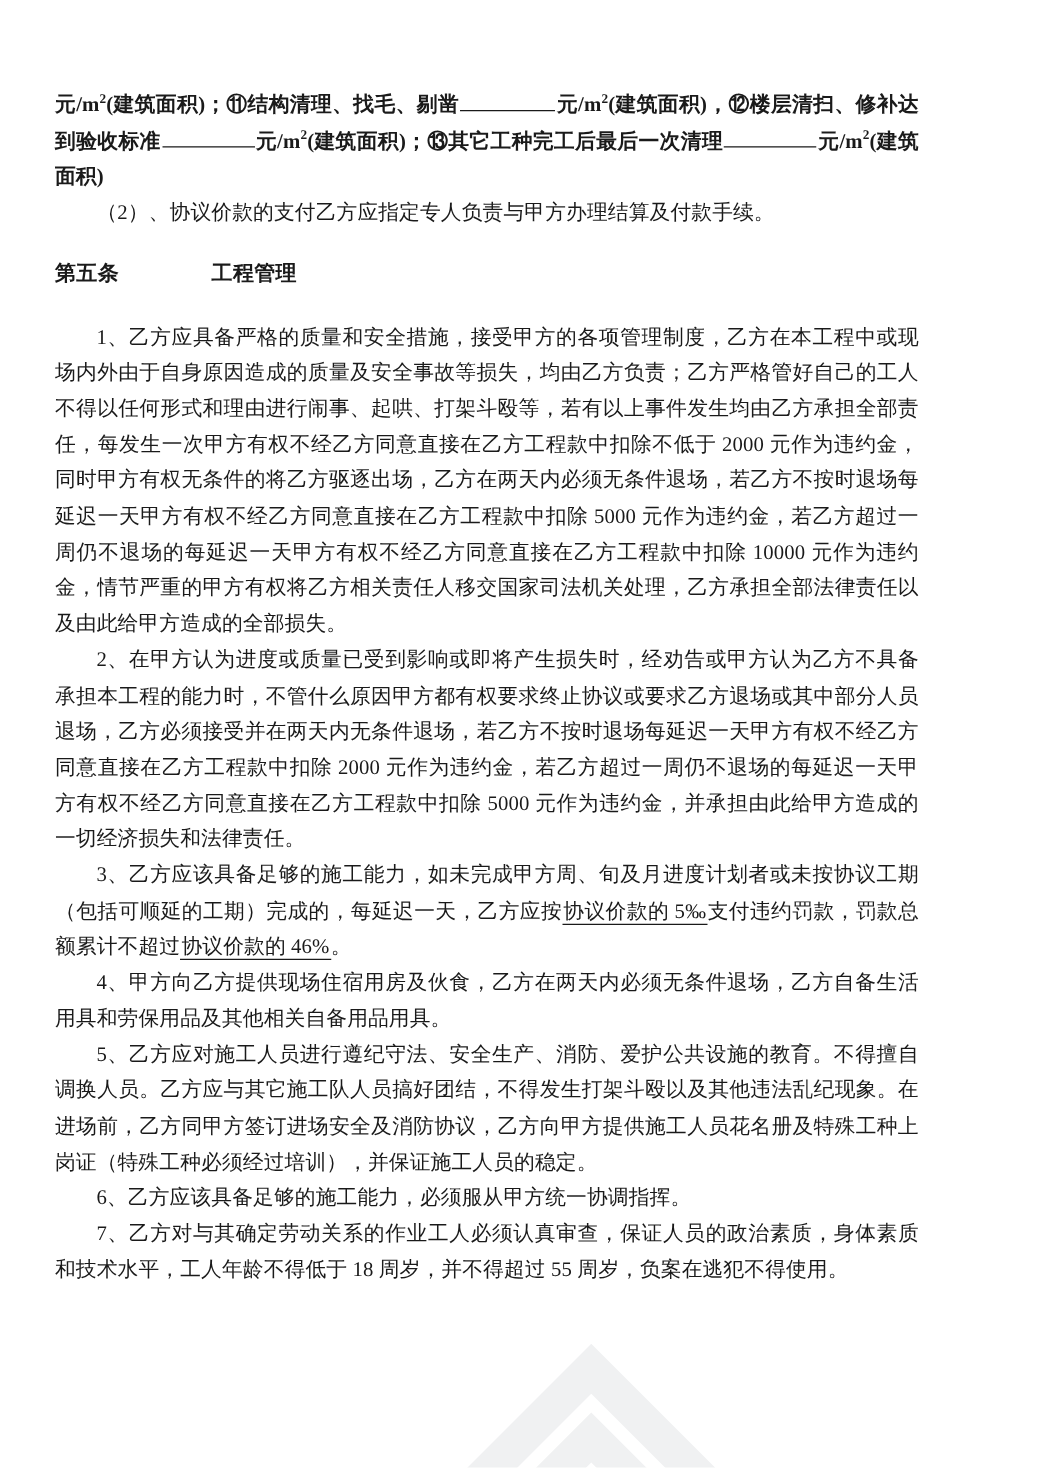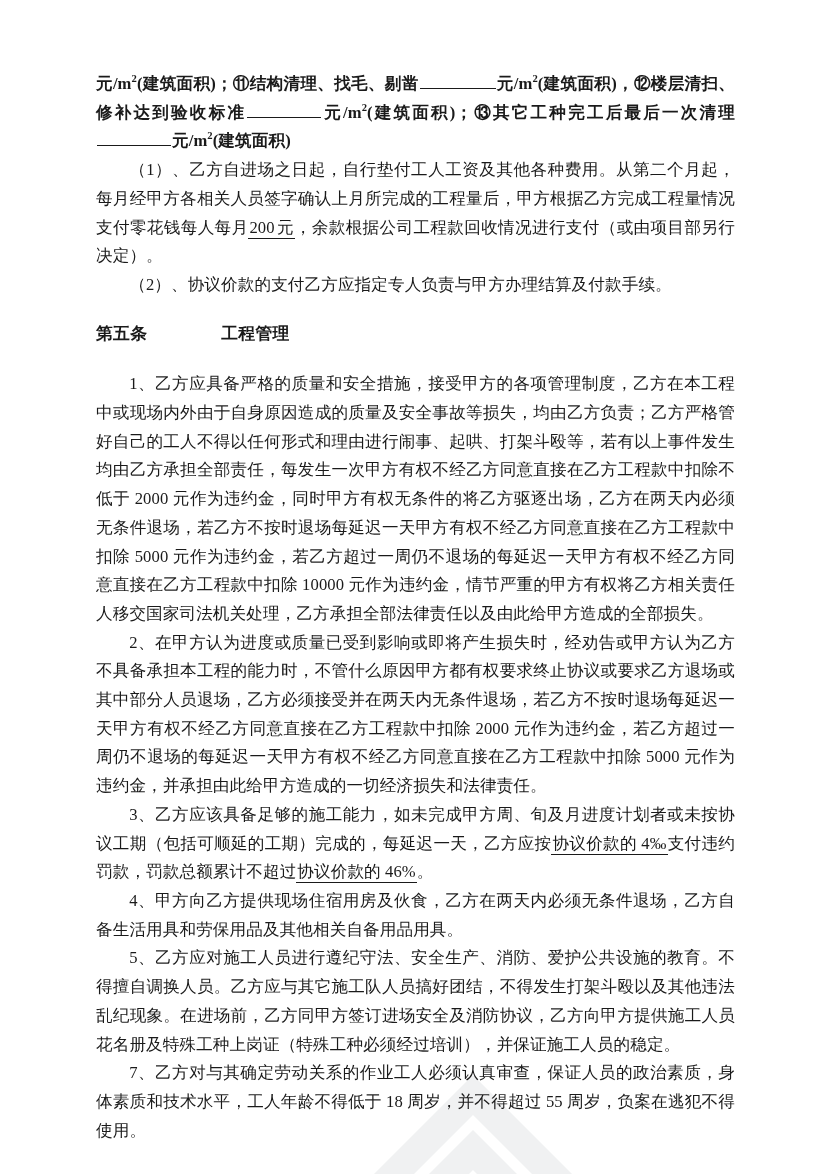--- a/index.html
+++ b/index.html
@@ -15,21 +15,21 @@
     color: #1a1a1a;
     overflow: hidden;
     position: relative;
   }
 
   #page {
     position: relative;
     width: 830px;
     height: 1174px;
     background: #ffffff;
-    padding: 70px 95px 0 96px;
+    padding: 70px 95px 0 44px;
     overflow: hidden;
   }
 
   
   #watermark {
     position: absolute;
     left: 368px;
     top: 1075px;
     width: 210px;
     height: 210px;
@@ -101,33 +101,33 @@
         <rect x="96" y="110" width="18" height="70"></rect>
       </g>
     </svg>
   </div>
 
   <div id="content">
 
     <p class="cont-bold"><span>元/m</span><span class="sup">2</span><span>(建筑面积)；⑪结构清理、找毛、剔凿</span><span class="blank w-long"></span><span>元/m</span><span class="sup">2</span><span>(建筑面积)，⑫楼层清扫、修补达到验收标准</span><span class="blank w-med"></span><span>元/m</span><span class="sup">2</span><span>(建筑面积)；⑬其它工种完工后最后一次清理</span><span class="blank w-med"></span><span>元/m</span><span class="sup">2</span><span>(建筑面积)</span></p>
 
 
-    <p class="indent"><span>（1）、乙方自进场之日起，自行垫付工人工资及其他各种费用。从第二个月起，每月经甲方各相关人员签字确认上月所完成的工程量后，甲方根据乙方完成工程量情况支付零花钱每人每月</span><span class="u num">200</span><span class="u">元</span><span>，余款根据公司工程款回收情况进行支付（或由项目部另行决定）。</span></p>
 
     <p class="indent">（2）、协议价款的支付乙方应指定专人负责与甲方办理结算及付款手续。</p>
 
     <div class="heading"><span>第五条</span><span class="gap"></span><span>工程管理</span></div>
 
     <p class="indent"><span>1、</span><span>乙方应具备严格的质量和安全措施，接受甲方的各项管理制度，乙方在本工程中或现场内外由于自身原因造成的质量及安全事故等损失，均由乙方负责；乙方严格管好自己的工人不得以任何形式和理由进行闹事、起哄、打架斗殴等，若有以上事件发生均由乙方承担全部责任，每发生一次甲方有权不经乙方同意直接在乙方工程款中扣除不低于 2000 元作为违约金，同时甲方有权无条件的将乙方驱逐出场，乙方在两天内必须无条件退场，若乙方不按时退场每延迟一天甲方有权不经乙方同意直接在乙方工程款中扣除 5000 元作为违约金，若乙方超过一周仍不退场的每延迟一天甲方有权不经乙方同意直接在乙方工程款中扣除 10000 元作为违约金，情节严重的甲方有权将乙方相关责任人移交国家司法机关处理，乙方承担全部法律责任以及由此给甲方造成的全部损失。</span></p>
 
     <p class="indent"><span>2、</span><span>在甲方认为进度或质量已受到影响或即将产生损失时，经劝告或甲方认为乙方不具备承担本工程的能力时，不管什么原因甲方都有权要求终止协议或要求乙方退场或其中部分人员退场，乙方必须接受并在两天内无条件退场，若乙方不按时退场每延迟一天甲方有权不经乙方同意直接在乙方工程款中扣除 2000 元作为违约金，若乙方超过一周仍不退场的每延迟一天甲方有权不经乙方同意直接在乙方工程款中扣除 5000 元作为违约金，并承担由此给甲方造成的一切经济损失和法律责任。</span></p>
 
-    <p class="indent"><span>3、</span><span>乙方应该具备足够的施工能力，如未完成甲方周、旬及月进度计划者或未按协议工期（包括可顺延的工期）完成的，每延迟一天，乙方应按</span><span class="u">协议价款的 4‰</span><span>支付违约罚款，罚款总额累计不超过</span><span class="u">协议价款的 46%</span><span>。</span></p>
+    <p class="indent"><span>3、</span><span>乙方应该具备足够的施工能力，如未完成甲方周、旬及月进度计划者或未按协议工期（包括可顺延的工期）完成的，每延迟一天，乙方应按</span><span class="u">协议价款的 5‰</span><span>支付违约罚款，罚款总额累计不超过</span><span class="u">协议价款的 46%</span><span>。</span></p>
 
     <p class="indent"><span>4、</span><span>甲方向乙方提供现场住宿用房及伙食，乙方在两天内必须无条件退场，乙方自备生活用具和劳保用品及其他相关自备用品用具。</span></p>
 
     <p class="indent"><span>5、</span><span>乙方应对施工人员进行遵纪守法、安全生产、消防、爱护公共设施的教育。不得擅自调换人员。乙方应与其它施工队人员搞好团结，不得发生打架斗殴以及其他违法乱纪现象。在进场前，乙方同甲方签订进场安全及消防协议，乙方向甲方提供施工人员花名册及特殊工种上岗证（特殊工种必须经过培训），并保证施工人员的稳定。</span></p>
 
+    <p class="indent"><span>6、</span><span>乙方应该具备足够的施工能力，必须服从甲方统一协调指挥。</span></p>
 
     <p class="indent"><span>7、</span><span>乙方对与其确定劳动关系的作业工人必须认真审查，保证人员的政治素质，身体素质和技术水平，工人年龄不得低于 18 周岁，并不得超过 55 周岁，负案在逃犯不得使用。</span></p>
 
   </div>
 </div>
 
 </body></html>

